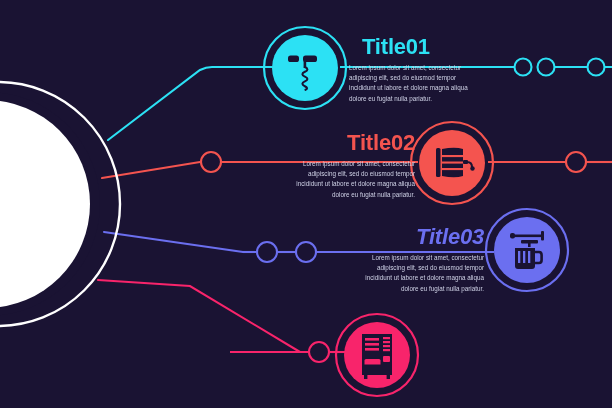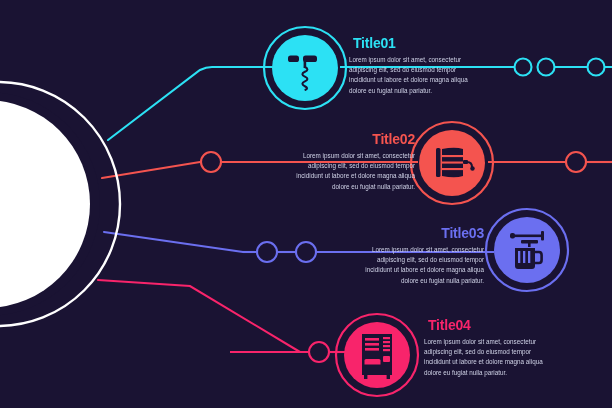--- a/index.html
+++ b/index.html
@@ -19,42 +19,42 @@
     position: absolute;
     left: 0;
     top: 0;
     width: 612px;
     height: 408px;
   }
 
   
   .block { position: absolute; }
   .block .title {
-    font-size: 14px;
+    font-size: 22px;
     font-weight: bold;
     letter-spacing: -0.2px;
-    margin: 0 0 5px 4px;
+    margin: 0 0 5px 13px;
     line-height: 1;
   }
   .block .body {
     font-size: 6.3px;
     line-height: 1.62;
     color: #cfd2e6;
     margin: 0;
     width: 124px;
   }
   .block.right-side { text-align: right; }
   .block.right-side .body { margin-left: auto; }
 
   #block-01 { left: 349px; top: 36px; }
   #block-01 .title { color: #2ce1f4; }
   #block-02 { left: 287px; top: 132px; width: 128px; }
   #block-02 .title { color: #f4544f; }
   #block-03 { left: 360px; top: 226px; }
-  #block-03 .title { color: #6b6ff0; }
+  #block-03 .title { color: #6b6ff0; font-style: italic; }
   #block-04 { left: 424px; top: 318px; }
   #block-04 .title { color: #f8246b; }
 </style>
 </head>
 <body>
 
 <div id="stage">
 
   <svg class="layer" viewBox="0 0 612 408">
 
@@ -170,18 +170,14 @@
   <div class="block right-side" id="block-02">
     <p class="title">Title02</p>
     <p class="body">Lorem ipsum dolor sit amet, consectetur adipiscing elit, sed do eiusmod tempor incididunt ut labore et dolore magna aliqua dolore eu fugiat nulla pariatur.</p>
   </div>
 
   <div class="block right-side" id="block-03">
     <p class="title">Title03</p>
     <p class="body">Lorem ipsum dolor sit amet, consectetur adipiscing elit, sed do eiusmod tempor incididunt ut labore et dolore magna aliqua dolore eu fugiat nulla pariatur.</p>
   </div>
 
-  <div class="block" id="block-04">
-    <p class="title">Title04</p>
-    <p class="body">Lorem ipsum dolor sit amet, consectetur adipiscing elit, sed do eiusmod tempor incididunt ut labore et dolore magna aliqua dolore eu fugiat nulla pariatur.</p>
-  </div>
 
 </div>
 
 </body></html>

